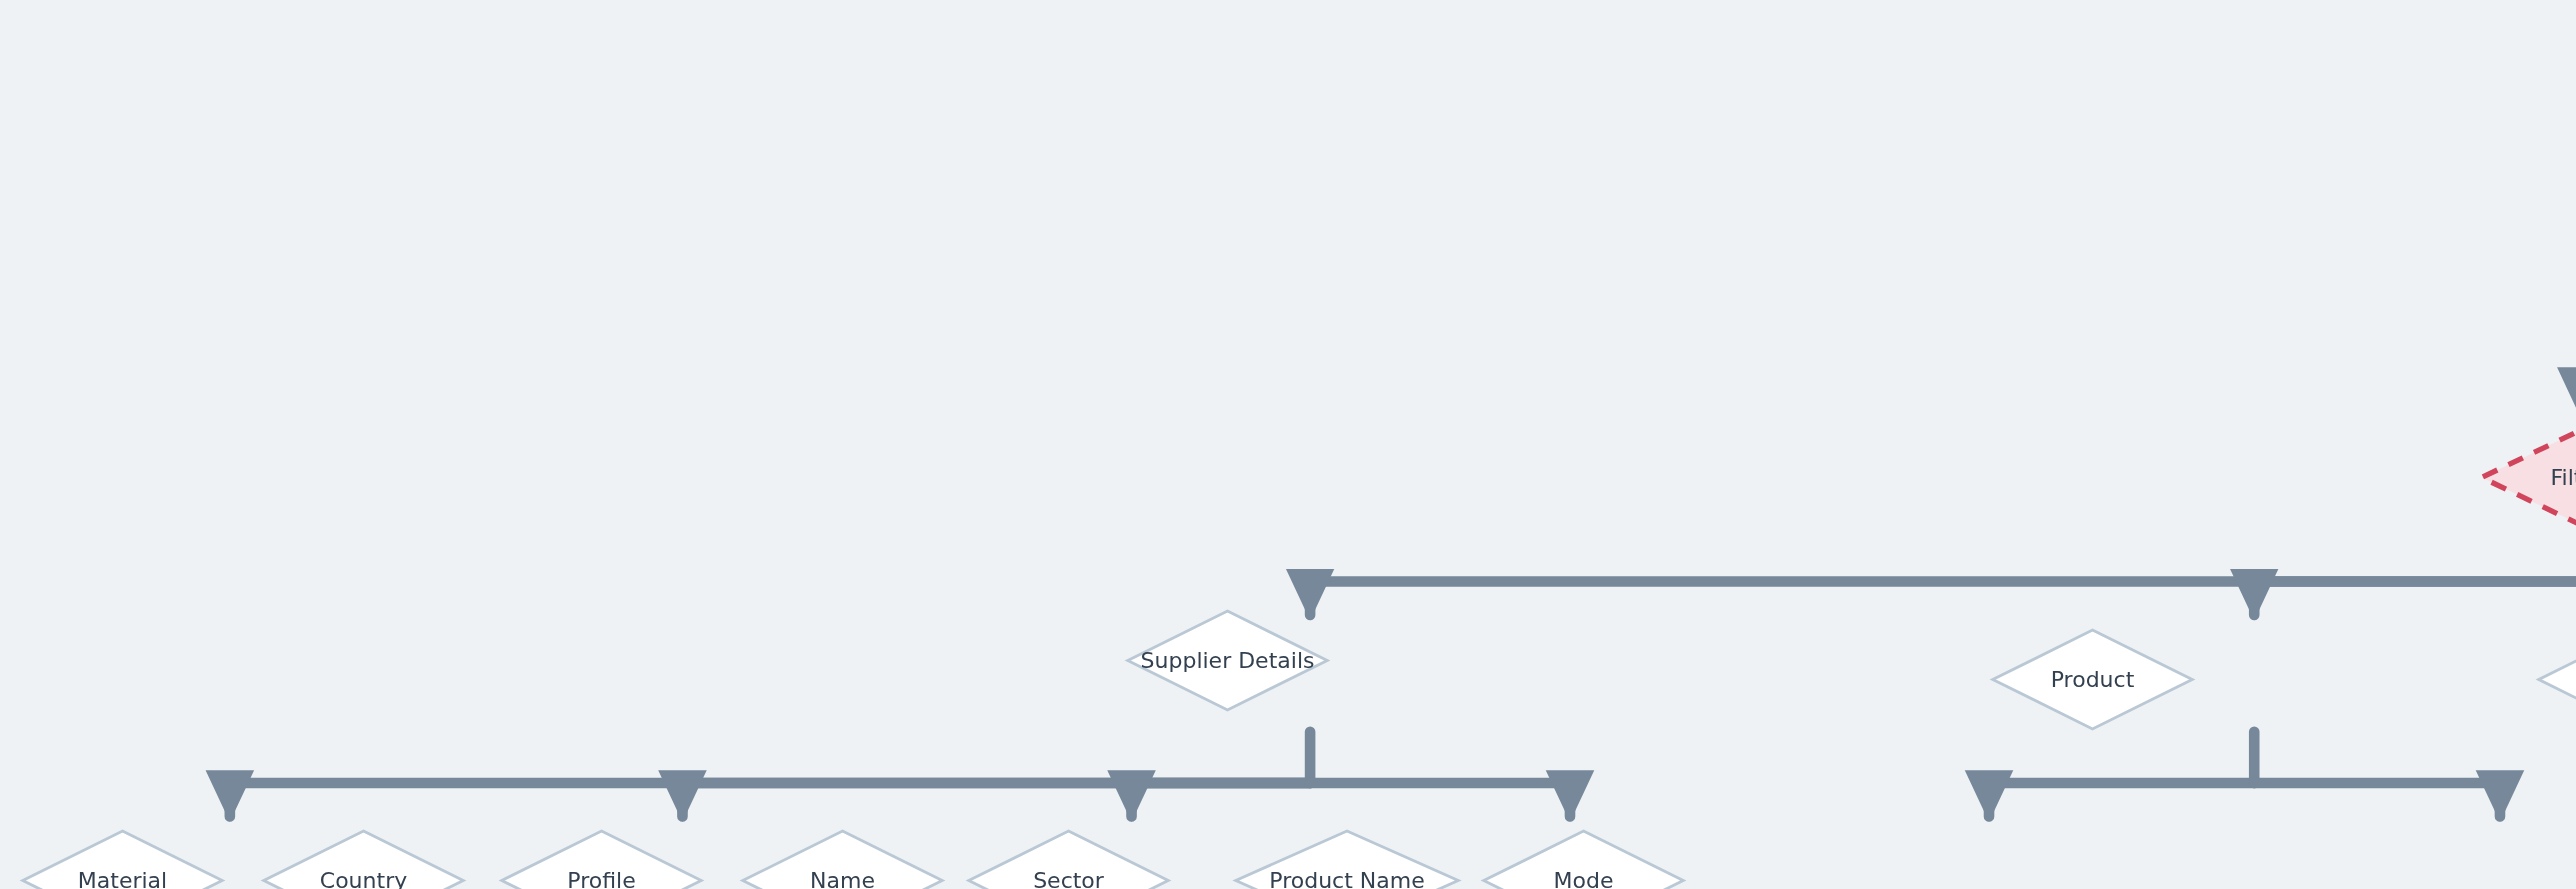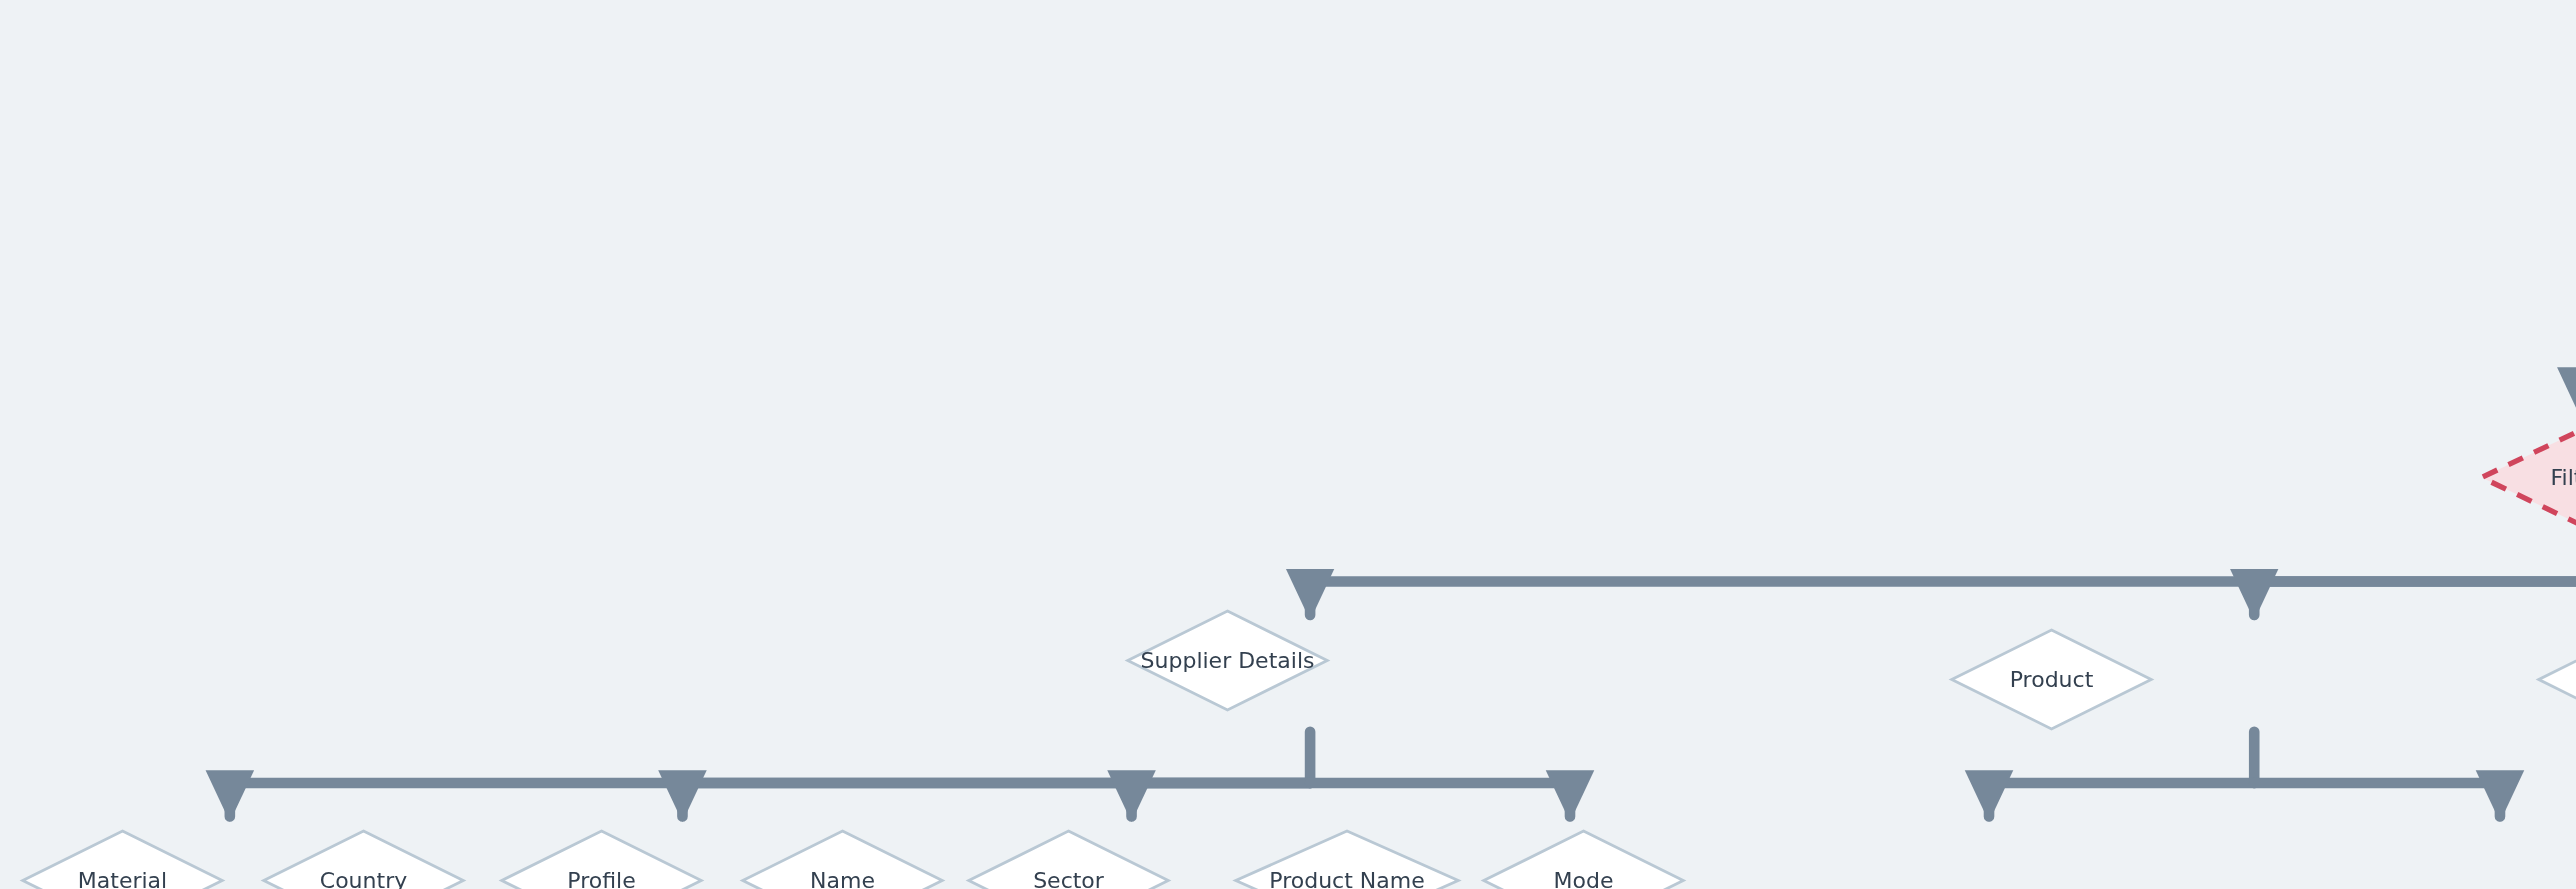--- a/index.html
+++ b/index.html
@@ -116,21 +116,21 @@
     <div class="diamond-label">Filters</div>
   </div>
 
   <div class="diamond-wrap" style="left: 1126px; top: 609px; width: 203px; height: 103px;">
     <svg width="203" height="103" viewBox="0 0 115 58">
       <polygon points="57.5,1 114,29 57.5,57 1,29" fill="#ffffff" stroke="#b9c8d4" stroke-width="1.6"></polygon>
     </svg>
     <div class="diamond-label">Supplier Details</div>
   </div>
 
-  <div class="diamond-wrap" style="left: 1950px; top: 628px; width: 203px; height: 103px;">
+  <div class="diamond-wrap" style="left: 1991px; top: 628px; width: 203px; height: 103px;">
     <svg width="203" height="103" viewBox="0 0 115 58">
       <polygon points="57.5,1 114,29 57.5,57 1,29" fill="#ffffff" stroke="#b9c8d4" stroke-width="1.6"></polygon>
     </svg>
     <div class="diamond-label">Product</div>
   </div>
 
   <div class="diamond-wrap" style="left: 2537px; top: 628px; width: 203px; height: 103px;">
     <svg width="203" height="103" viewBox="0 0 115 58">
       <polygon points="57.5,1 114,29 57.5,57 1,29" fill="#ffffff" stroke="#b9c8d4" stroke-width="1.6"></polygon>
     </svg>

